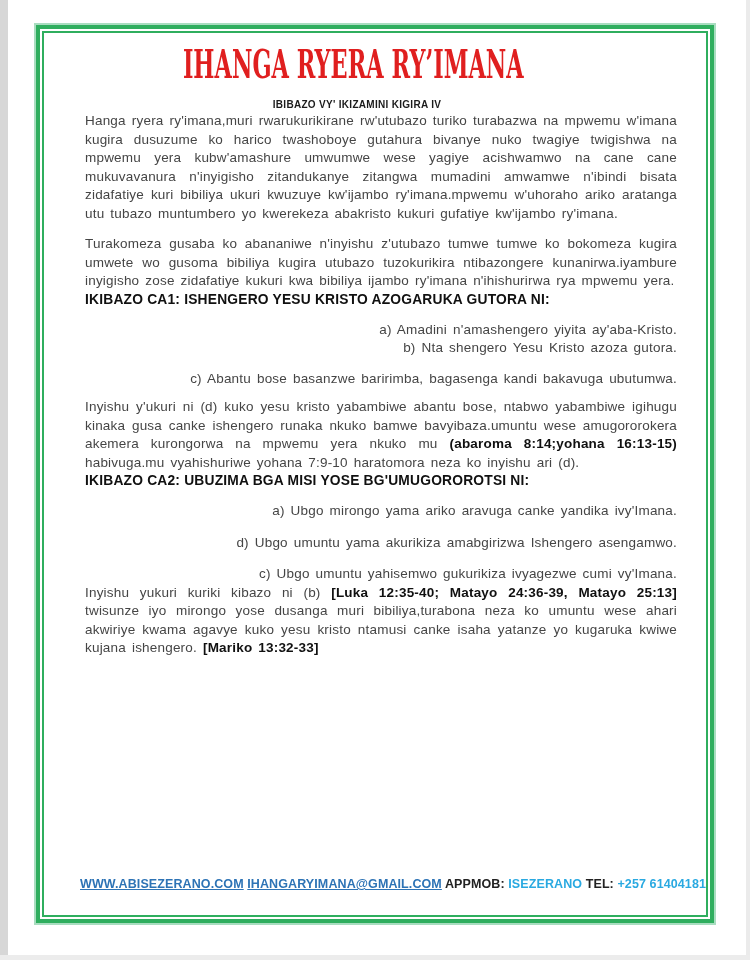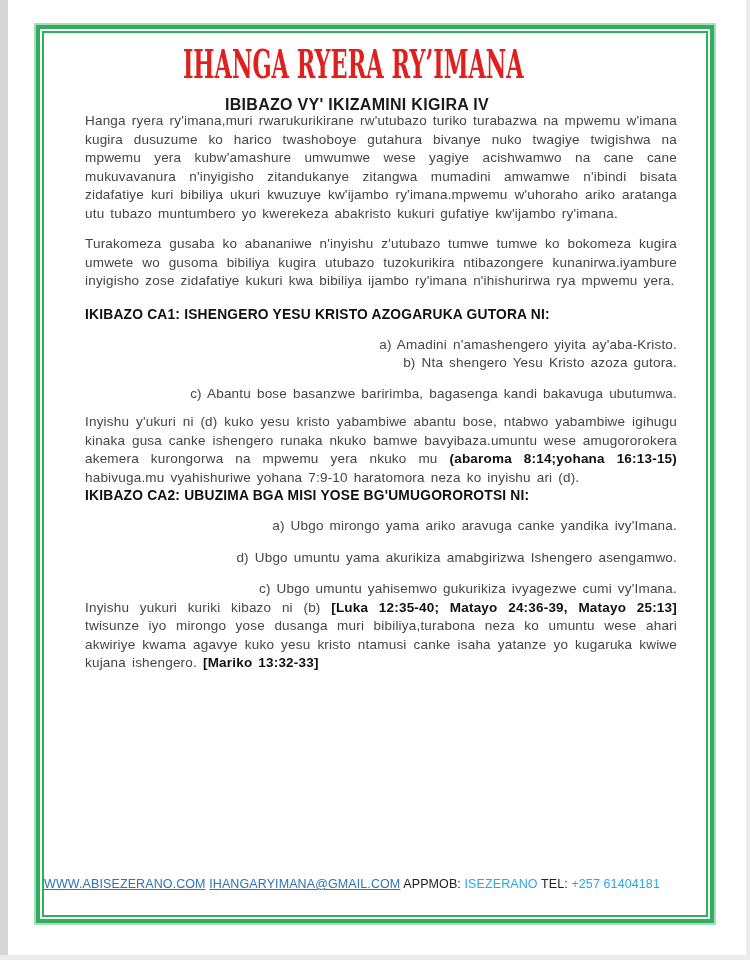--- a/index.html
+++ b/index.html
@@ -22,42 +22,42 @@
     text-align:center;margin:0 0 0 0;line-height:42px;height:44px;
     transform:translateX(-36px);
   }
   .doc-title .squeeze{
     display:inline-block;transform:scaleX(0.56);transform-origin:center;
     font-family:"DejaVu Serif",serif;font-weight:700;font-size:40px;
     color:#e01f1f;white-space:nowrap;letter-spacing:0px;
   }
   .doc-subtitle{
     text-align:center;transform:translateX(-24px);
-    font-size:16px;font-weight:700;color:#1b1b1b;letter-spacing:0.3px;
+    font-size:10px;font-weight:700;color:#1b1b1b;letter-spacing:0.3px;
     margin:10px 0 0 0;line-height:15px;
   }
   p{margin:0;}
   .body-par{
     font-size:13.5px;line-height:18.5px;color:#454545;
     text-align:justify;letter-spacing:0.2px;word-spacing:2px;
   }
-  .mt16{margin-top:0;} .mt15{margin-top:15px;} .mt13{margin-top:13px;}
+  .mt16{margin-top:0;} .mt15{} .mt13{margin-top:13px;}
   .mt12{margin-top:12px;} .mt11{margin-top:0;} .mt10{margin-top:10px;}
   .q-heading{
     font-size:13.8px;font-weight:700;color:#101010;line-height:18px;
     letter-spacing:0.2px;
   }
   .opt{text-align:right;}
   .bold-opt{font-weight:700;color:#101010;text-align:justify;}
   .b{font-weight:700;color:#101010;}
   .note{font-size:11px;color:#454545;font-weight:400;}
 
   .footer{
-    position:absolute;left:0;right:0;bottom:24px;text-align:left;
-    font-size:12.5px;font-weight:400;letter-spacing:0.1px;white-space:nowrap;
+    position:absolute;left:0;right:0;bottom:24px;text-align:right;
+    font-size:12.5px;font-weight:700;letter-spacing:0.1px;white-space:nowrap;
   }
   .footer a{color:#2d73b5;text-decoration:underline;cursor:pointer;}
   .footer .lbl{color:#222222;}
   .footer .accent{color:#29a9e1;}
 </style>
 </head>
 <body>
 
 <div class="photo-edge-left"></div>
 <div class="photo-edge-right"></div>

